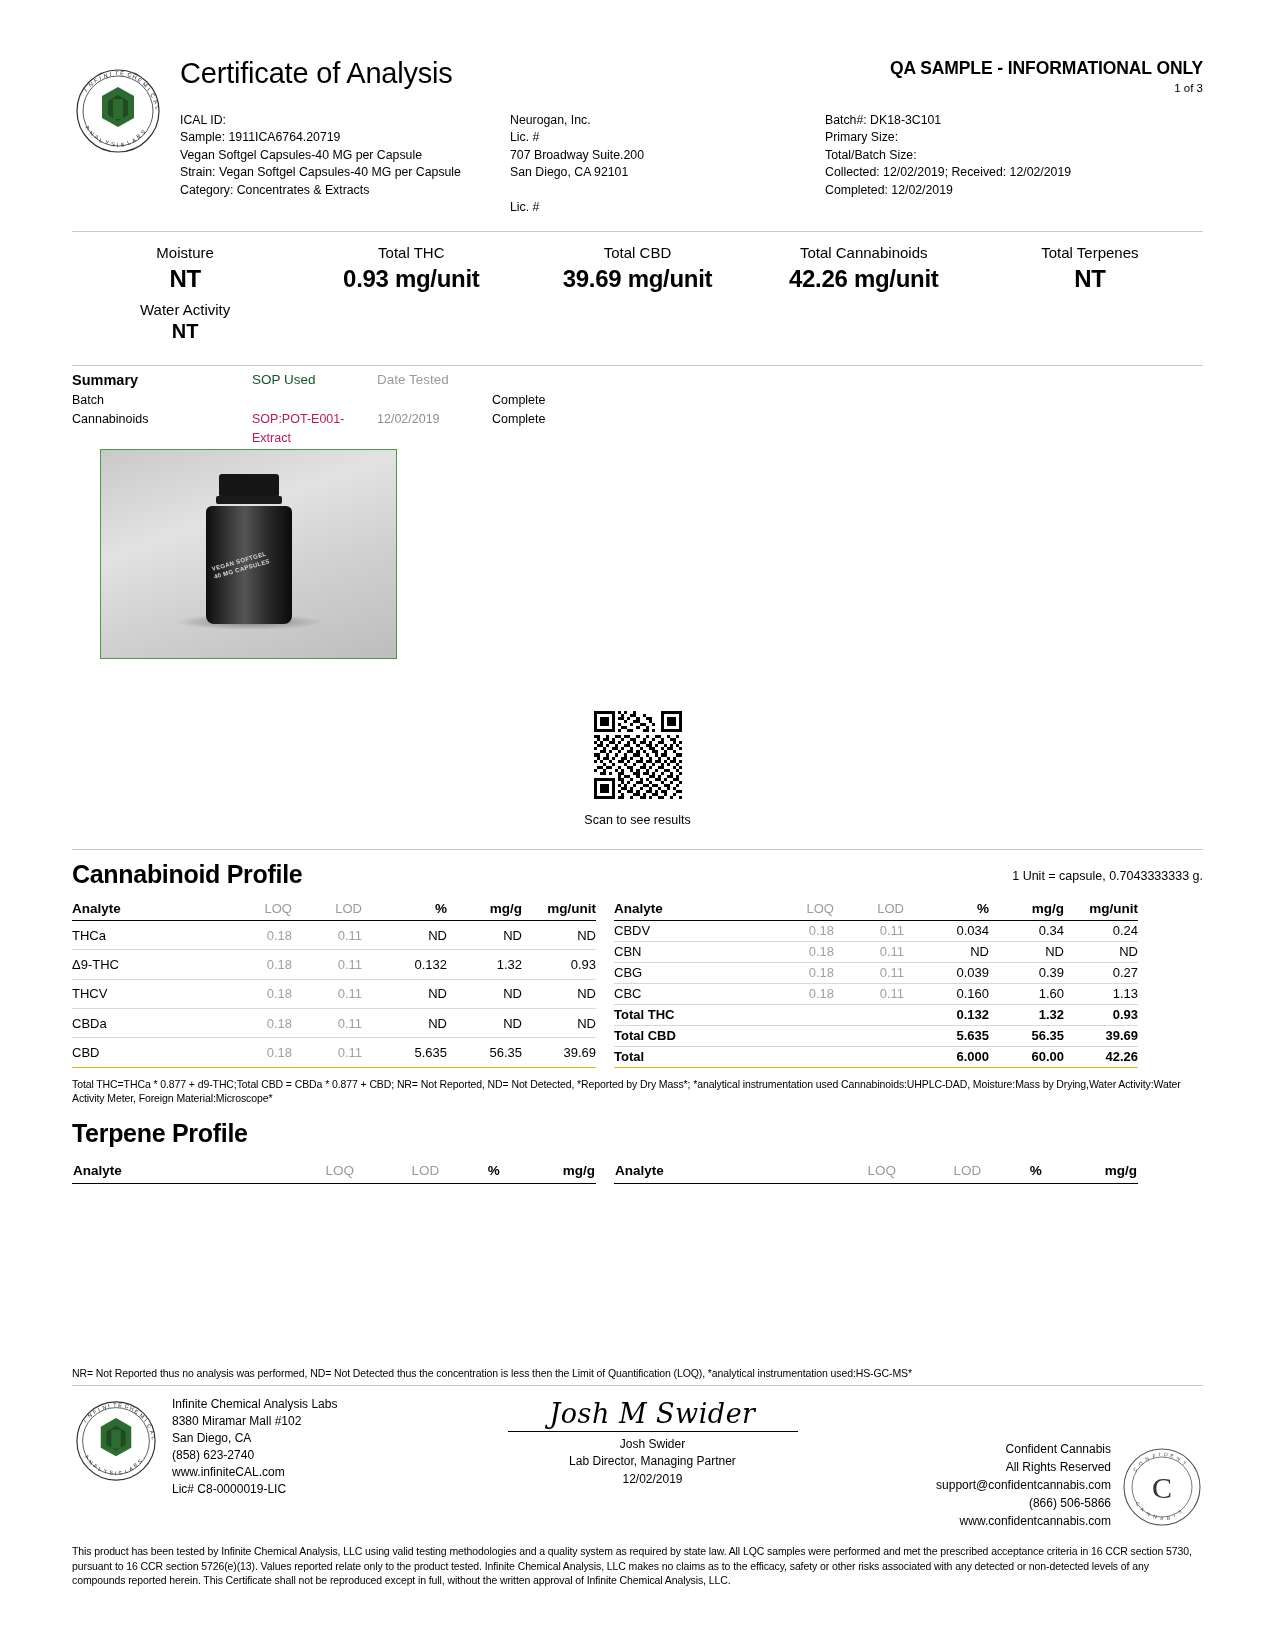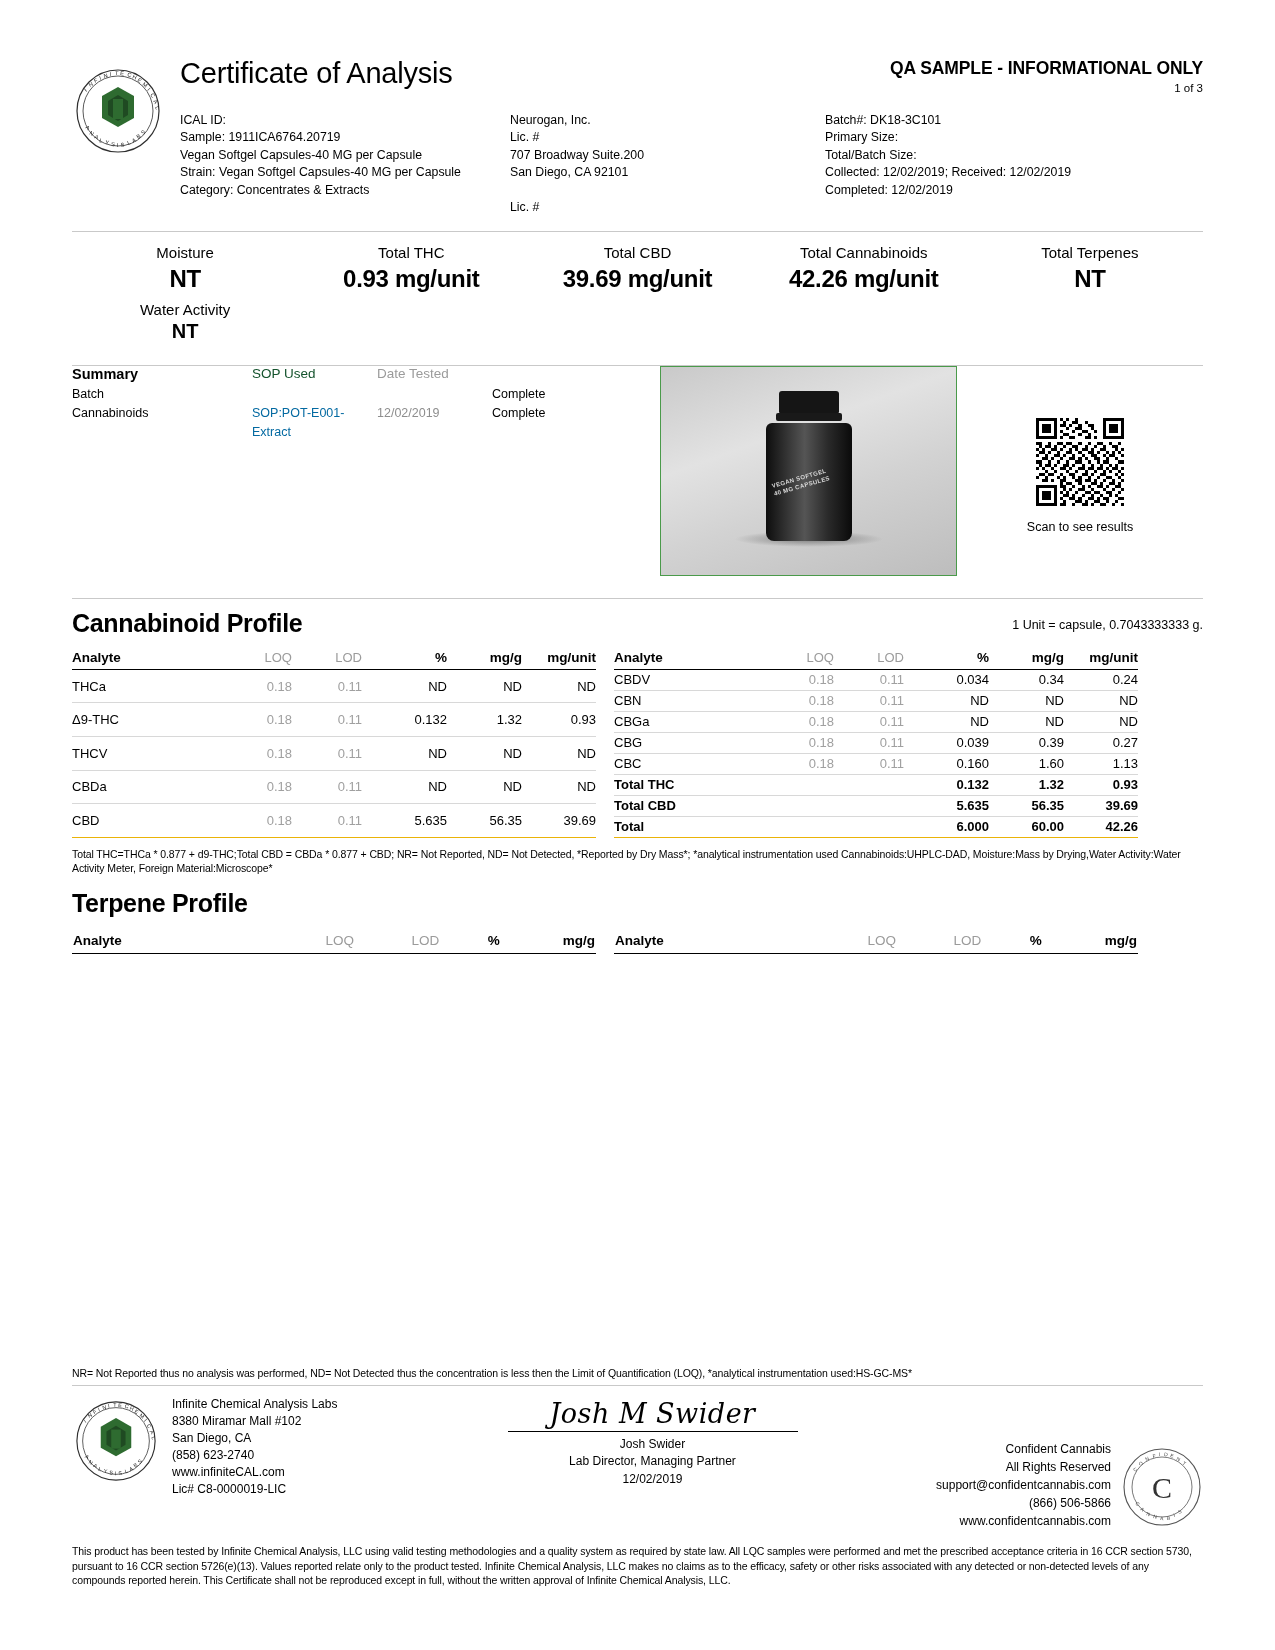--- a/index.html
+++ b/index.html
@@ -97,37 +97,39 @@
     font-weight: bold;
     margin-top: 4px;
     letter-spacing: -0.3px;
   }
   .tot-sub-label { font-size: 15px; margin-top: 8px; }
   .tot-sub-value { font-size: 20px; font-weight: bold; margin-top: 2px; }
 
   
   .midsection {
     display: flex;
+    margin-top: 6px;
+    flex-direction: column;
   }
   .summary-block { width: 560px; }
   .summary-head {
     display: flex;
     font-size: 13.5px;
     padding-bottom: 3px;
   }
   .summary-head .h1 { width: 180px; font-weight: bold; font-size: 14.5px;}
   .summary-head .h2 { width: 125px; color: #14532d; }
   .summary-head .h3 { width: 115px; color: #9b9b9b; }
   .summary-row {
     display: flex;
     font-size: 12.5px;
     line-height: 1.55;
   }
   .summary-row .c1 { width: 180px; }
-  .summary-row .c2 { width: 125px; color: #0369a1; }
+  .summary-row .c2 { width: 125px; color: #be185d; }
   .summary-row .c3 { width: 115px; color: #8e8e8e; }
   .summary-row .c4 { width: 110px; }
 
   .photo-box {
     width: 295px;
     height: 208px;
     border: 1.5px solid #4a9a4a;
     margin-left: 28px;
     overflow: hidden;
     position: relative;
@@ -813,28 +815,20 @@
         </tr>
         <tr>
           <td class="analyte">CBN</td>
           <td class="dim">0.18</td>
           <td class="dim">0.11</td>
           <td>ND</td>
           <td>ND</td>
           <td>ND</td>
         </tr>
         <tr>
-          <td class="analyte">CBGa</td>
-          <td class="dim">0.18</td>
-          <td class="dim">0.11</td>
-          <td>ND</td>
-          <td>ND</td>
-          <td>ND</td>
-        </tr>
-        <tr>
           <td class="analyte">CBG</td>
           <td class="dim">0.18</td>
           <td class="dim">0.11</td>
           <td>0.039</td>
           <td>0.39</td>
           <td>0.27</td>
         </tr>
         <tr>
           <td class="analyte">CBC</td>
           <td class="dim">0.18</td>

